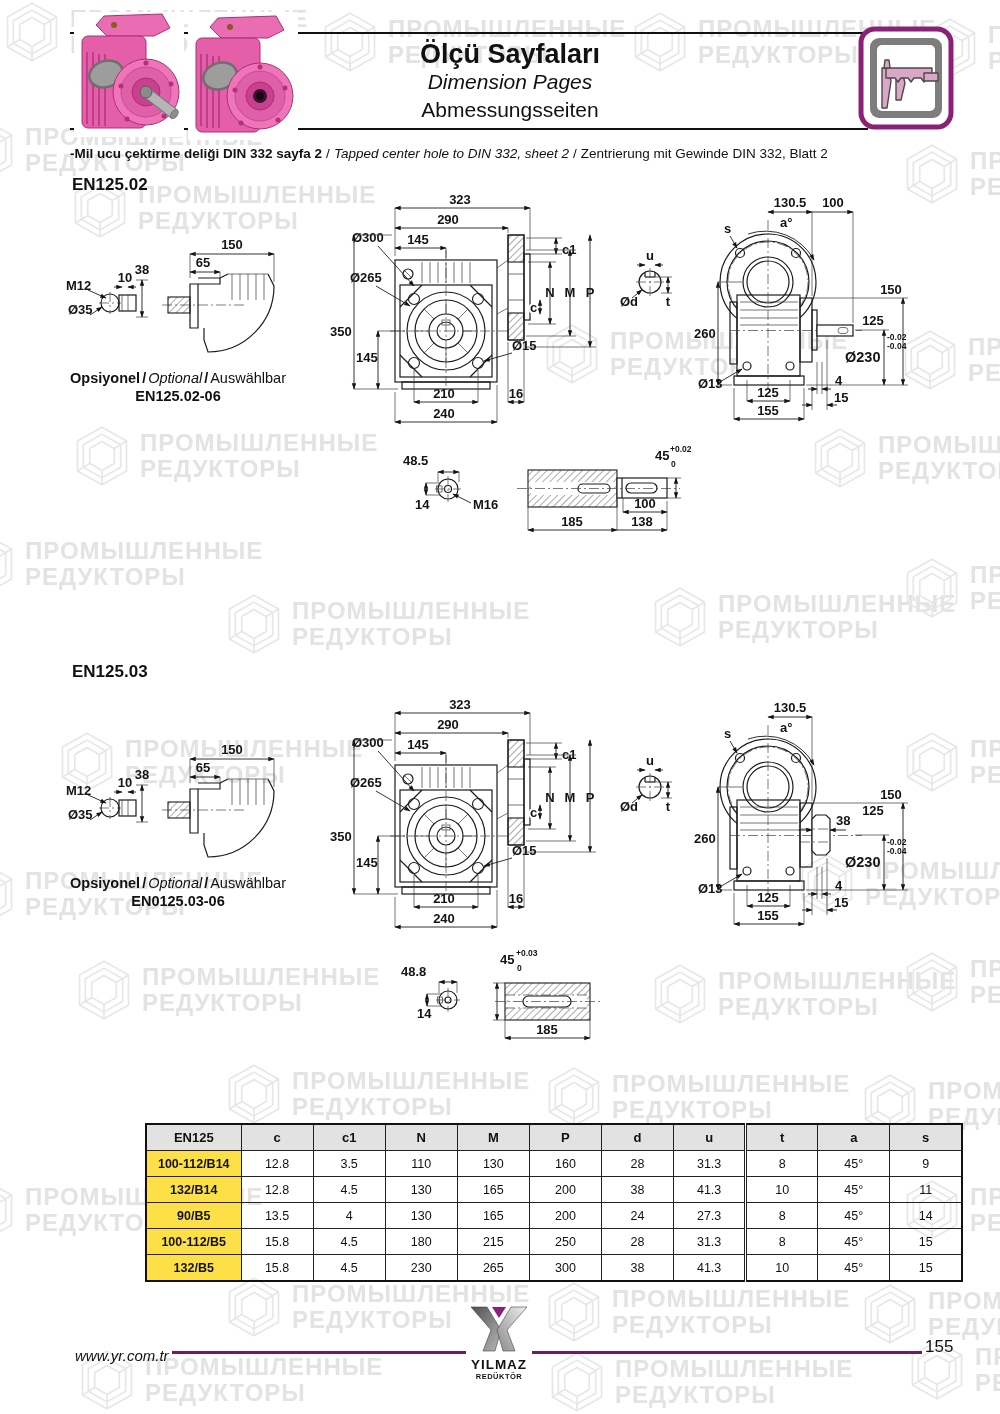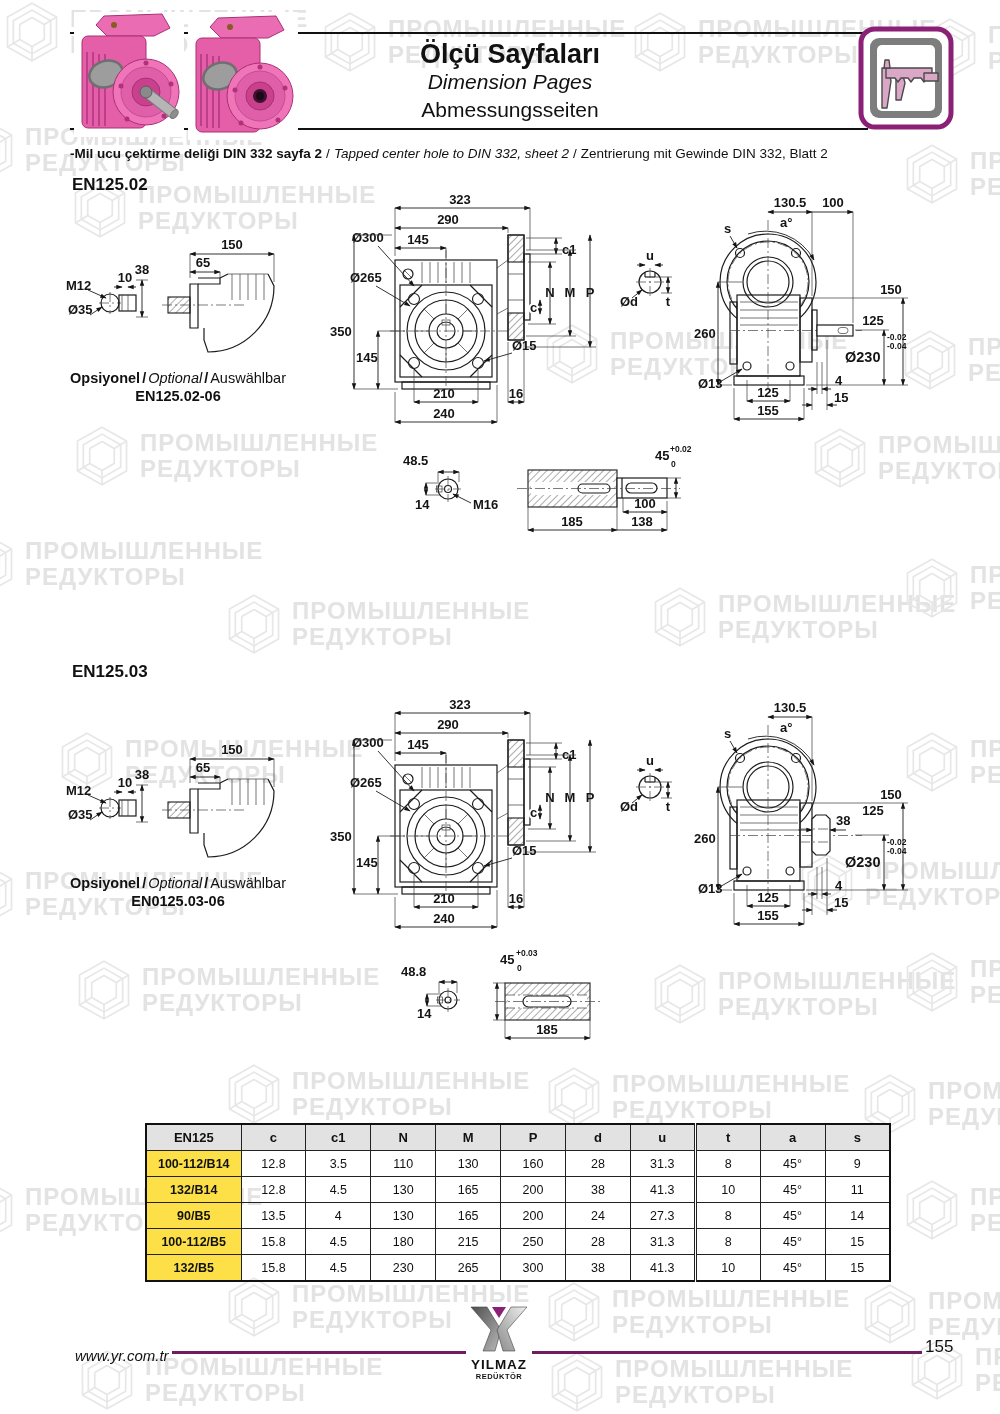--- a/index.html
+++ b/index.html
@@ -35,21 +35,21 @@
   svg.draw text.lg{font-size:14.5px;}
   svg.draw text.mid{text-anchor:middle;}
   svg.draw text.hl{stroke:#fff;stroke-width:4px;paint-order:stroke;}
   .ol{fill:none;stroke:#1c1c1c;stroke-width:1.2;}
   .olw{fill:#fff;stroke:#1c1c1c;stroke-width:1.2;}
   .th{fill:none;stroke:#3a3a3a;stroke-width:0.7;}
   .dl{fill:none;stroke:#1c1c1c;stroke-width:0.9;}
   .cl{fill:none;stroke:#444;stroke-width:0.7;stroke-dasharray:10 3 2 3;}
   .ht{fill:url(#hh);stroke:#1c1c1c;stroke-width:1.1;}
   
-  .dim-table{border-collapse:collapse;table-layout:fixed;width:746px;
+  .dim-table{border-collapse:collapse;table-layout:fixed;width:818px;
              font-size:12.5px;z-index:2;position:absolute;}
   .dim-table th,.dim-table td{border:1px solid #222;height:25px;text-align:center;
              padding:0;overflow:hidden;}
   .dim-table thead th{background:#e2e2e2;font-weight:bold;font-size:13px;}
   .dim-table tbody th{background:#fde047;font-weight:bold;}
   .dim-table tbody td{background:transparent;}
   .dim-table{border:2px solid #111;}
   .dim-table tr > *:nth-child(9){border-left:3px double #222;}
   
   .footer-url{font-size:15px;font-style:italic;margin-top:10px;}

